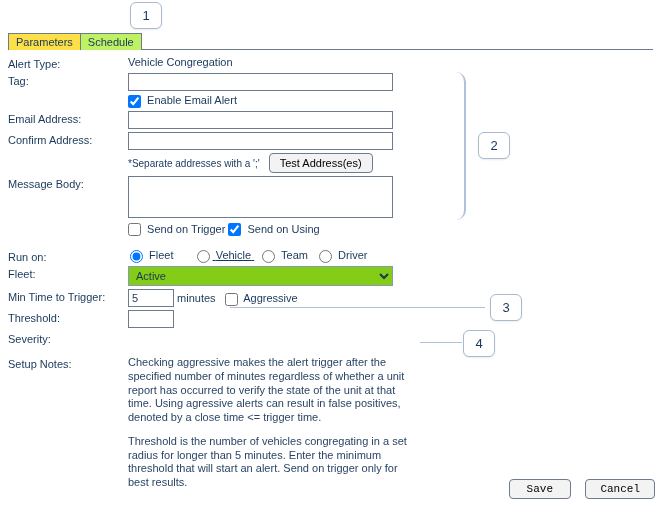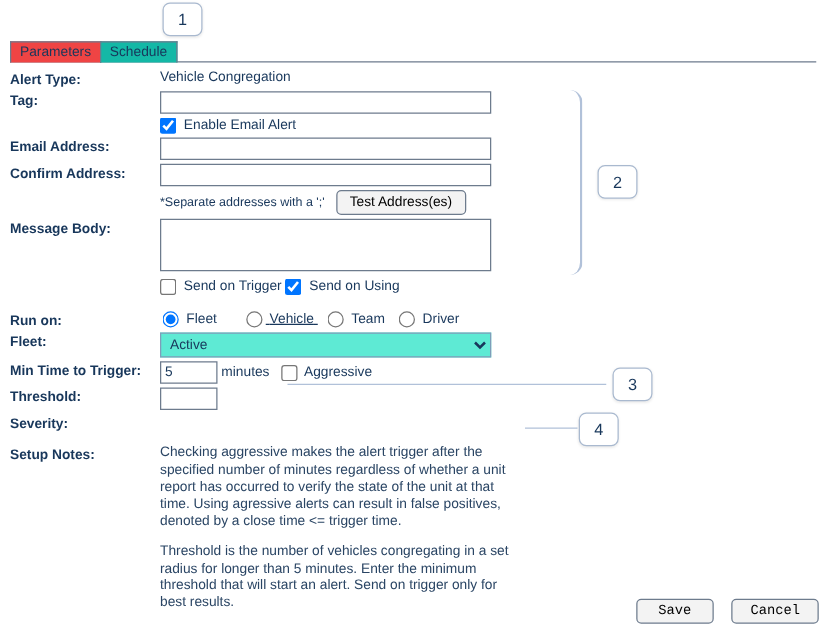--- a/index.html
+++ b/index.html
@@ -38,56 +38,56 @@
     width: 645px;
   }
   .tab {
     display: inline-block;
     height: 17px;
     line-height: 17px;
     padding: 0 7px 0 7px;
     border: 1px solid #6d7b8d;
     border-bottom: none;
     margin-right: -1px;
-    background: #14b8a6;
+    background: #bef264;
     cursor: pointer;
     position: relative;
     bottom: -1px;
   }
   .tab.active {
-    background: #ef4444;
+    background: #fde047;
   }
   .content {
     position: absolute;
     top: 56px;
     left: 8px;
     width: 645px;
   }
   .row {
     display: flex;
     align-items: flex-start;
     margin-bottom: 3px;
   }
   .lbl {
     width: 120px;
     flex-shrink: 0;
     padding-top: 2px;
-    font-weight: bold;
+    font-weight: normal;
     color: #18375b;
   }
   .ctl { flex: 0 0 310px; }
   input[type="text"], select, textarea {
     border: 1px solid #6d7b8d;
     font-family: inherit;
     font-size: 11px;
     color: #18375b;
     padding: 2px 3px;
   }
   select {
-    background: #5eead4;
+    background: #84cc16;
     border: 1px solid #7f9db9;
     height: 20px;
   }
   .wide { width: 265px; }
   .cbx {
     vertical-align: middle;
     margin: 0 3px 0 0;
   }
   .rdo { vertical-align: middle; margin: 0 3px 0 2px; }
   .btn {

